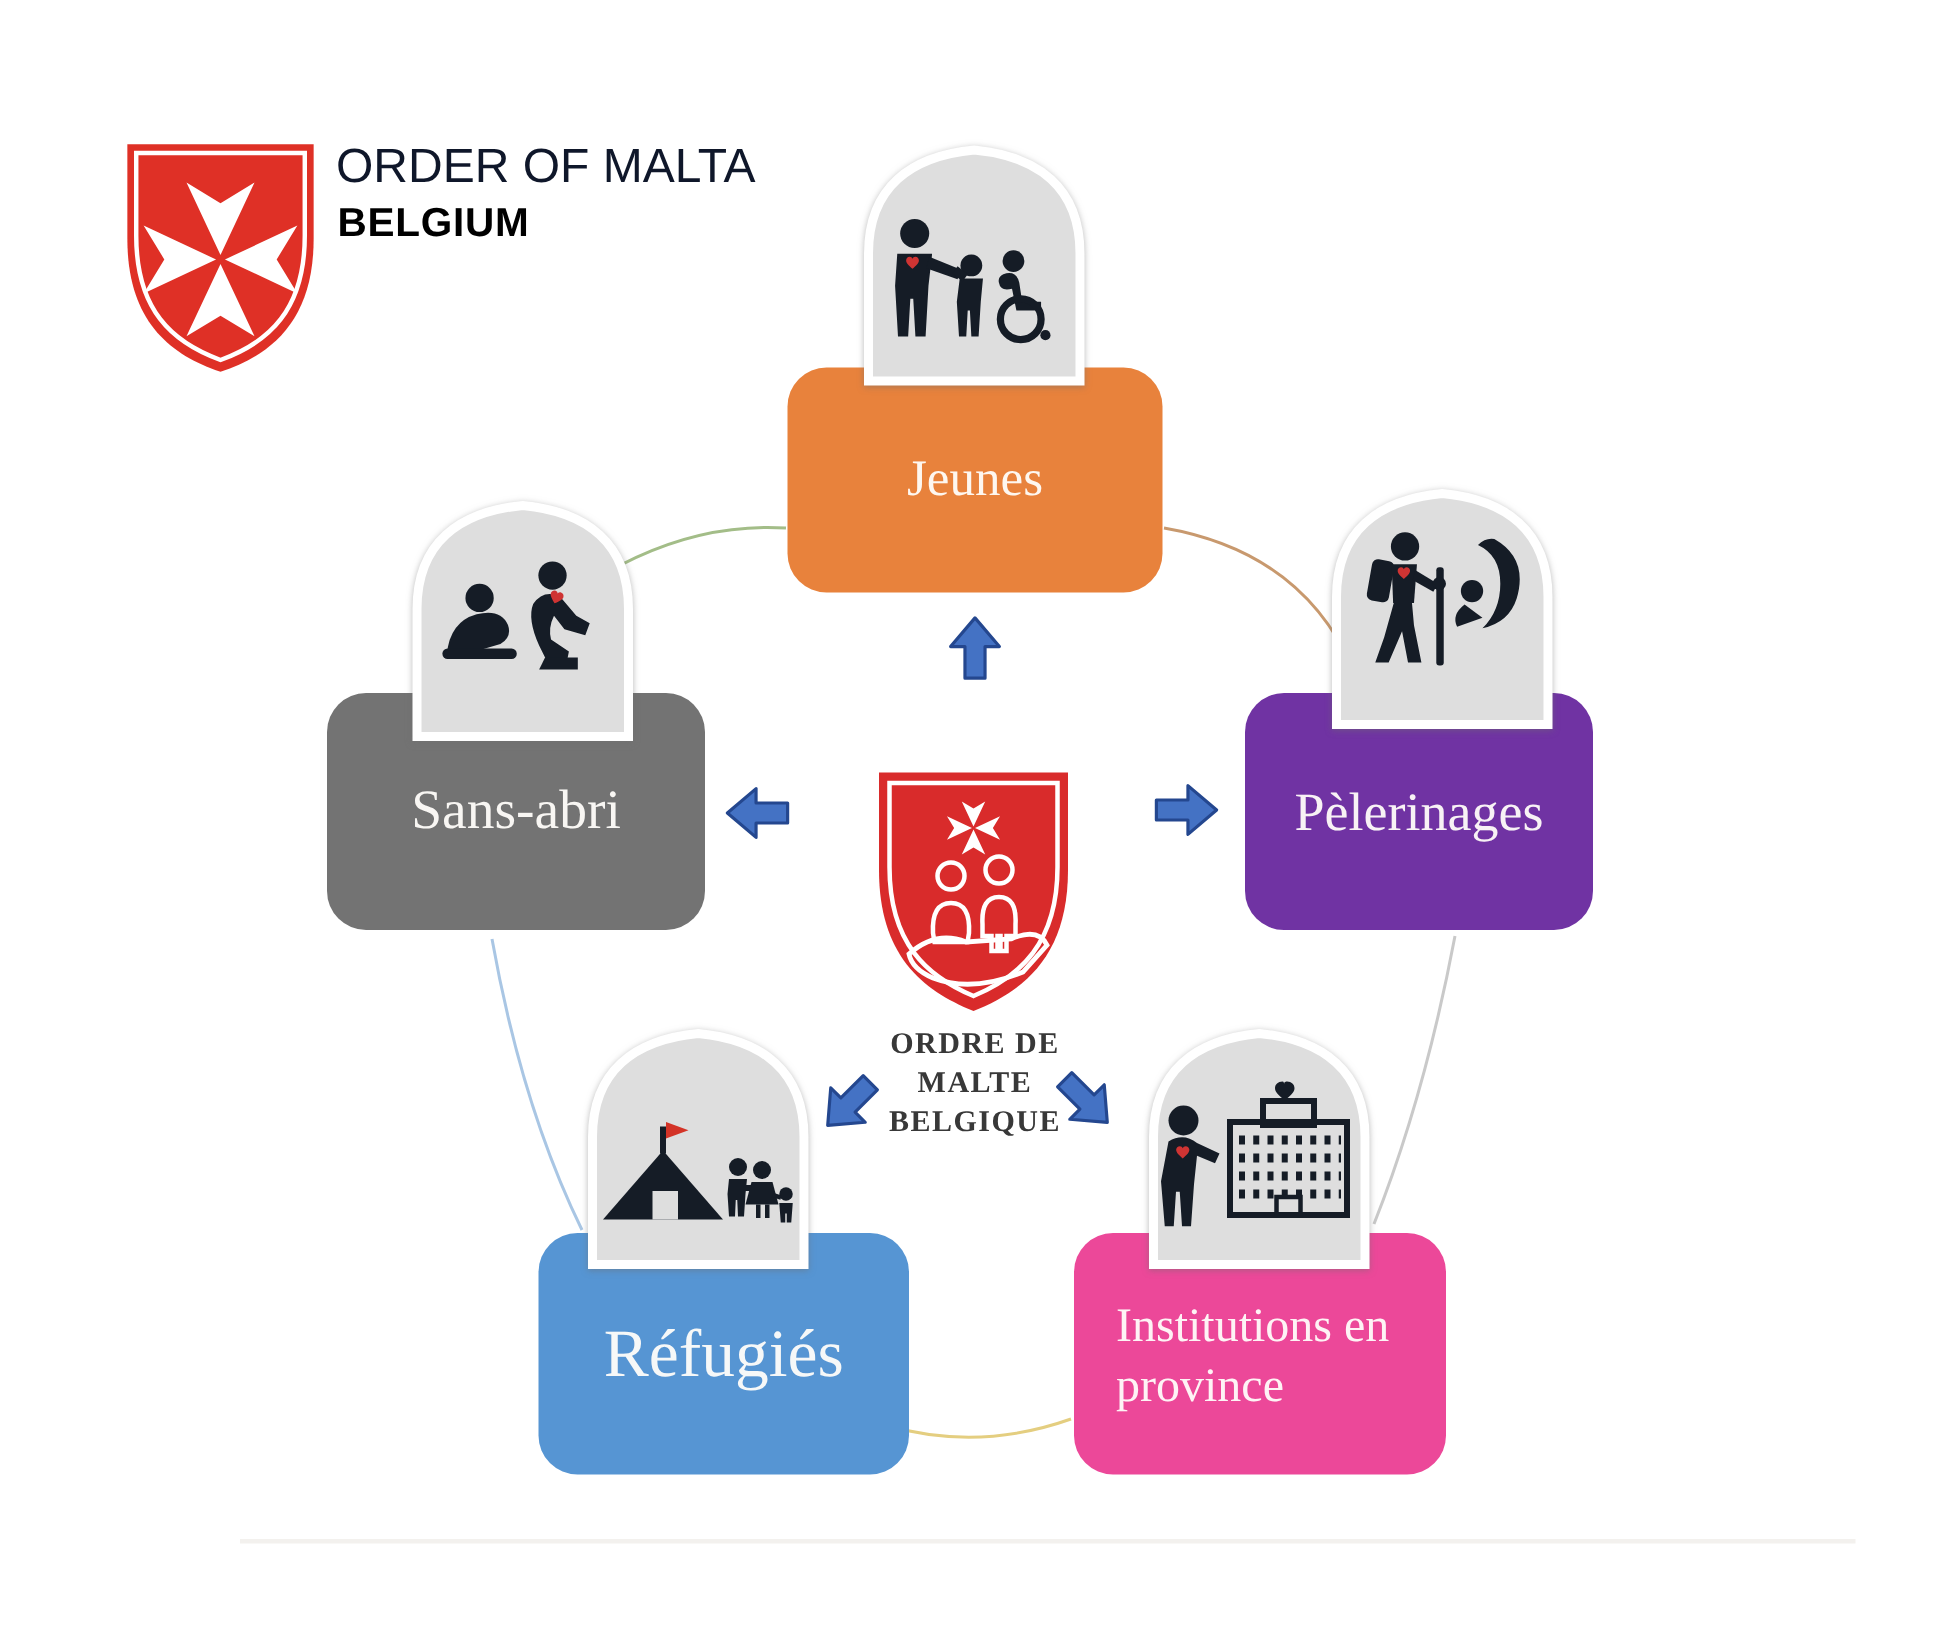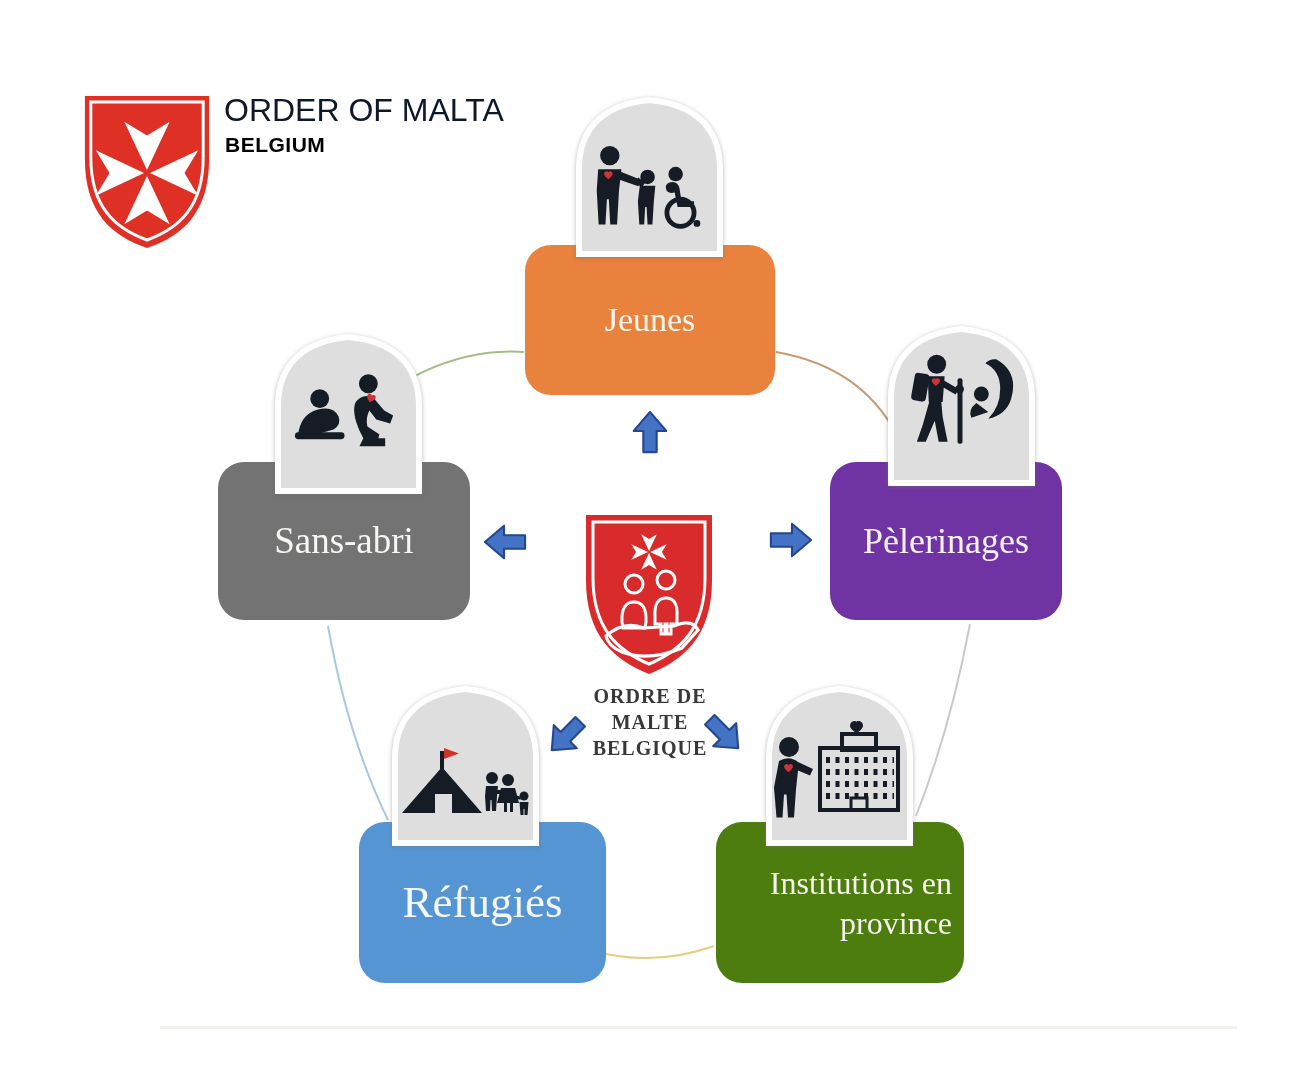--- a/index.html
+++ b/index.html
@@ -10,28 +10,28 @@
   }
   .canvas { position:absolute; inset:0; }
 
   
   .arcs { position:absolute; left:0; top:0; width:1293px; height:1084px; z-index:1; pointer-events:none; }
   .arcs path { fill:none; stroke-width:2; }
 
   
   .brand-shield { position:absolute; left:78px; top:90px; width:138px; height:162px; z-index:2; }
   .brand-title { position:absolute; left:224px; top:92px; font-size:32px; font-weight:normal; color:#0f172a; letter-spacing:0px; z-index:2; }
-  .brand-subtitle { position:absolute; left:225px; top:133px; font-size:21px; font-weight:bold; color:#000; letter-spacing:0.5px; z-index:2; }
+  .brand-subtitle { position:absolute; left:225px; top:133px; font-size:27px; font-weight:bold; color:#000; letter-spacing:0.5px; z-index:2; }
 
   
   .node-box {
     position:absolute; border-radius:26px; z-index:2;
-    display:flex; align-items:center; justify-content:center; text-align:right;
+    display:flex; align-items:center; justify-content:center; text-align:left;
     font-family:"Liberation Serif", serif; color:rgba(255,253,250,0.95);
-    padding:6px 12px; line-height:1.25;
+    padding:6px 28px; line-height:1.25;
   }
   .fs-jeunes { font-size:34px; }
   .fs-pelerinages { font-size:36px; }
   .fs-sansabri { font-size:37px; }
   .fs-refugies { font-size:45px;margin-left:16px; }
   .fs-institutions { font-size:32px; }
 
   
   .arch { position:absolute; width:155px; height:168px; z-index:3; }
   .arch-bg { position:absolute; inset:0; width:100%; height:100%; overflow:visible;
@@ -87,21 +87,21 @@
   </svg>
   <div class="brand-title">ORDER OF MALTA</div>
   <div class="brand-subtitle">BELGIUM</div>
 
   <div class="node-box fs-jeunes" style="left: 525px; top: 245px; width: 250px; height: 150px; background: rgb(232, 130, 60);">
     <span>Jeunes</span>
   </div>
   <div class="node-box fs-pelerinages" style="left: 830px; top: 462px; width: 232px; height: 158px; background: rgb(112, 51, 163);">
     <span>Pèlerinages</span>
   </div>
-  <div class="node-box fs-institutions" style="left: 716px; top: 822px; width: 248px; height: 161px; background: #4d7c0f;">
+  <div class="node-box fs-institutions" style="left: 716px; top: 822px; width: 248px; height: 161px; background: #ec4899;">
     <span>Institutions en province</span>
   </div>
   <div class="node-box fs-refugies" style="left: 343px; top: 822px; width: 247px; height: 161px; background: rgb(86, 149, 211);">
     <span>Réfugiés</span>
   </div>
   <div class="node-box fs-sansabri" style="left: 218px; top: 462px; width: 252px; height: 158px; background: #737373;">
     <span>Sans-abri</span>
   </div>
 
   <div class="arch" style="left:572px;top:93px">

